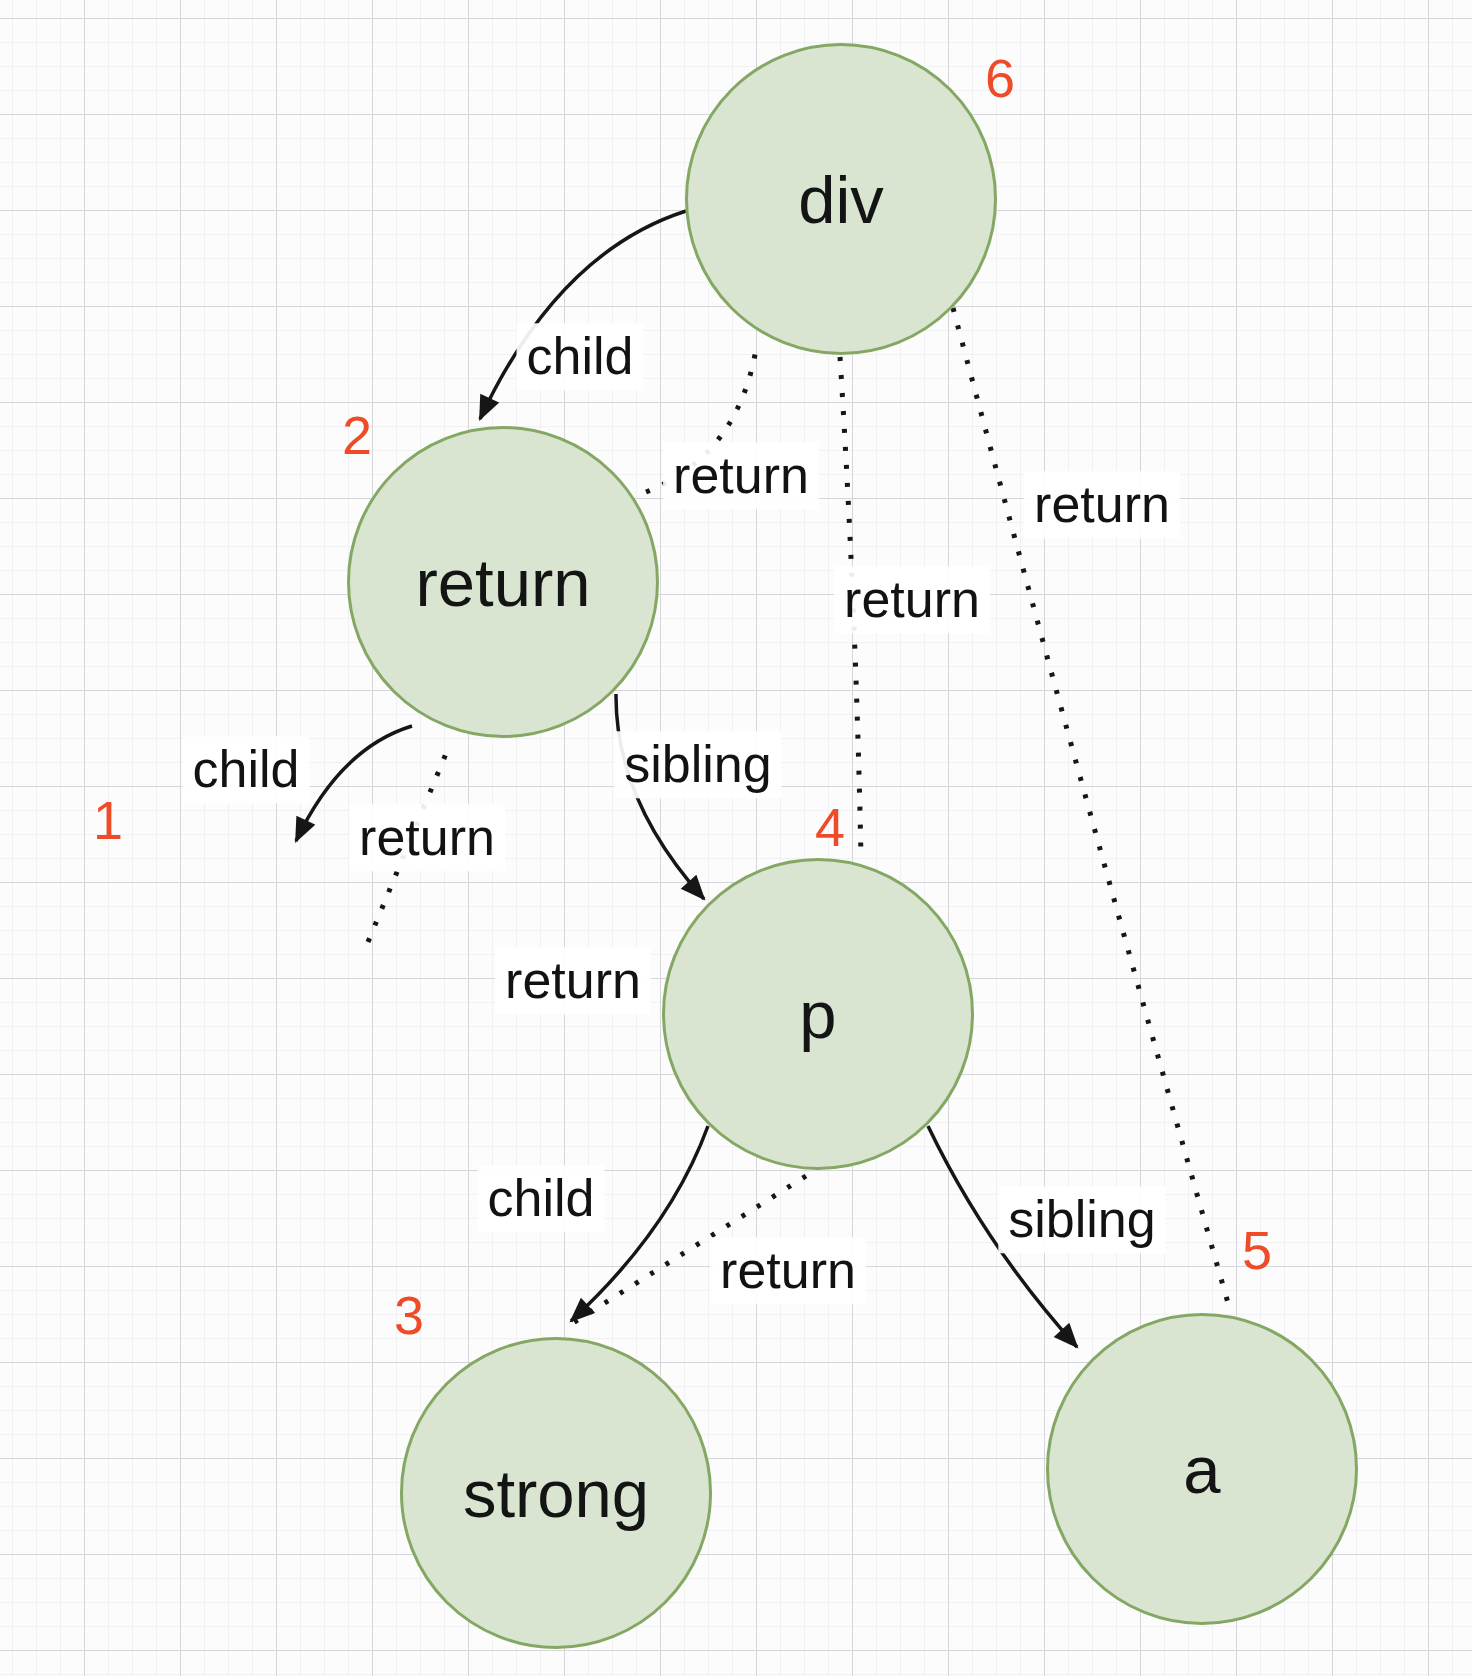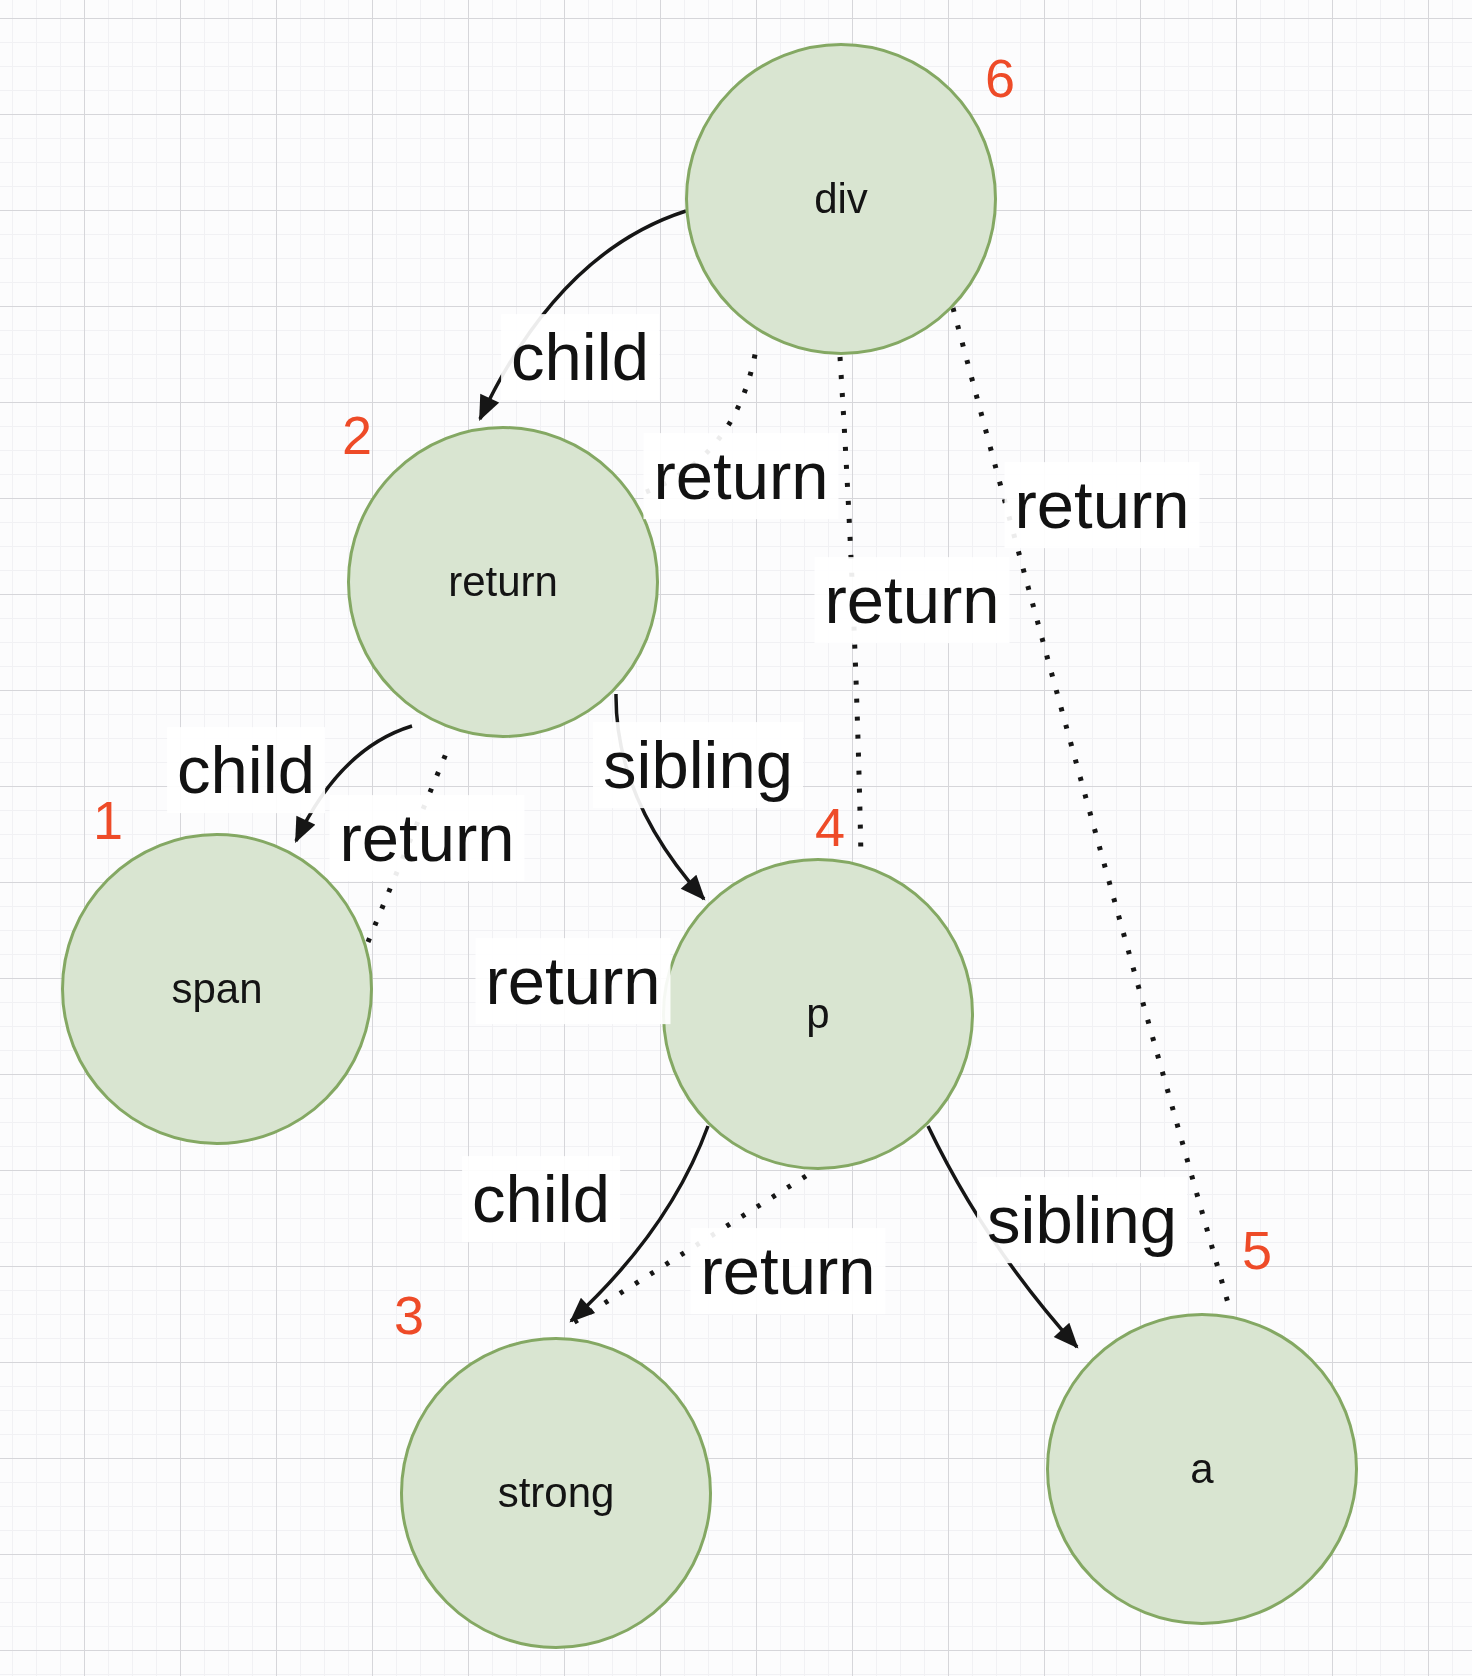--- a/index.html
+++ b/index.html
@@ -22,29 +22,29 @@
   .edge-dotted{fill:none;stroke:#161616;stroke-width:5px;stroke-dasharray:4 14;}
   .node{
     position:absolute;
     width:312px;height:312px;
     border-radius:50%;
     background:#d9e5d1;
     border:3px solid #84a863;
     box-sizing:border-box;
     display:flex;align-items:center;justify-content:center;
     color:#141414;
-    font-size:42px;
+    font-size:67px;
     line-height:1;
   }
   .elabel{
     position:absolute;
     transform:translate(-50%,-50%);
     background:rgba(255,255,255,0.92);
     color:#121212;
-    font-size:67px;
+    font-size:52px;
     line-height:1.22;
     padding:2px 10px;
     white-space:nowrap;
   }
   .num{
     position:absolute;
     transform:translate(-50%,-50%);
     color:#ee4b28;
     font-size:54px;
     line-height:1;
@@ -74,23 +74,20 @@
     <path class="edge-dotted" d="M 953 308 Q 1084 800 1228 1303"></path>
     <path class="edge-dotted" d="M 806 1176 L 573 1323"></path>
   </svg>
 
   <div class="node" style="left:685px;top:43px;">
       <span>div</span>
     </div>
   <div class="node" style="left:347px;top:426px;">
       <span>return</span>
     </div>
-  <div class="node" style="left:61px;top:833px;">
-      <span>span</span>
-    </div>
   <div class="node" style="left:662px;top:858px;">
       <span>p</span>
     </div>
   <div class="node" style="left:400px;top:1337px;text-align:center;">
       <span>strong</span>
     </div>
   <div class="node" style="left:1046px;top:1313px;">
       <span>a</span>
     </div>
 

